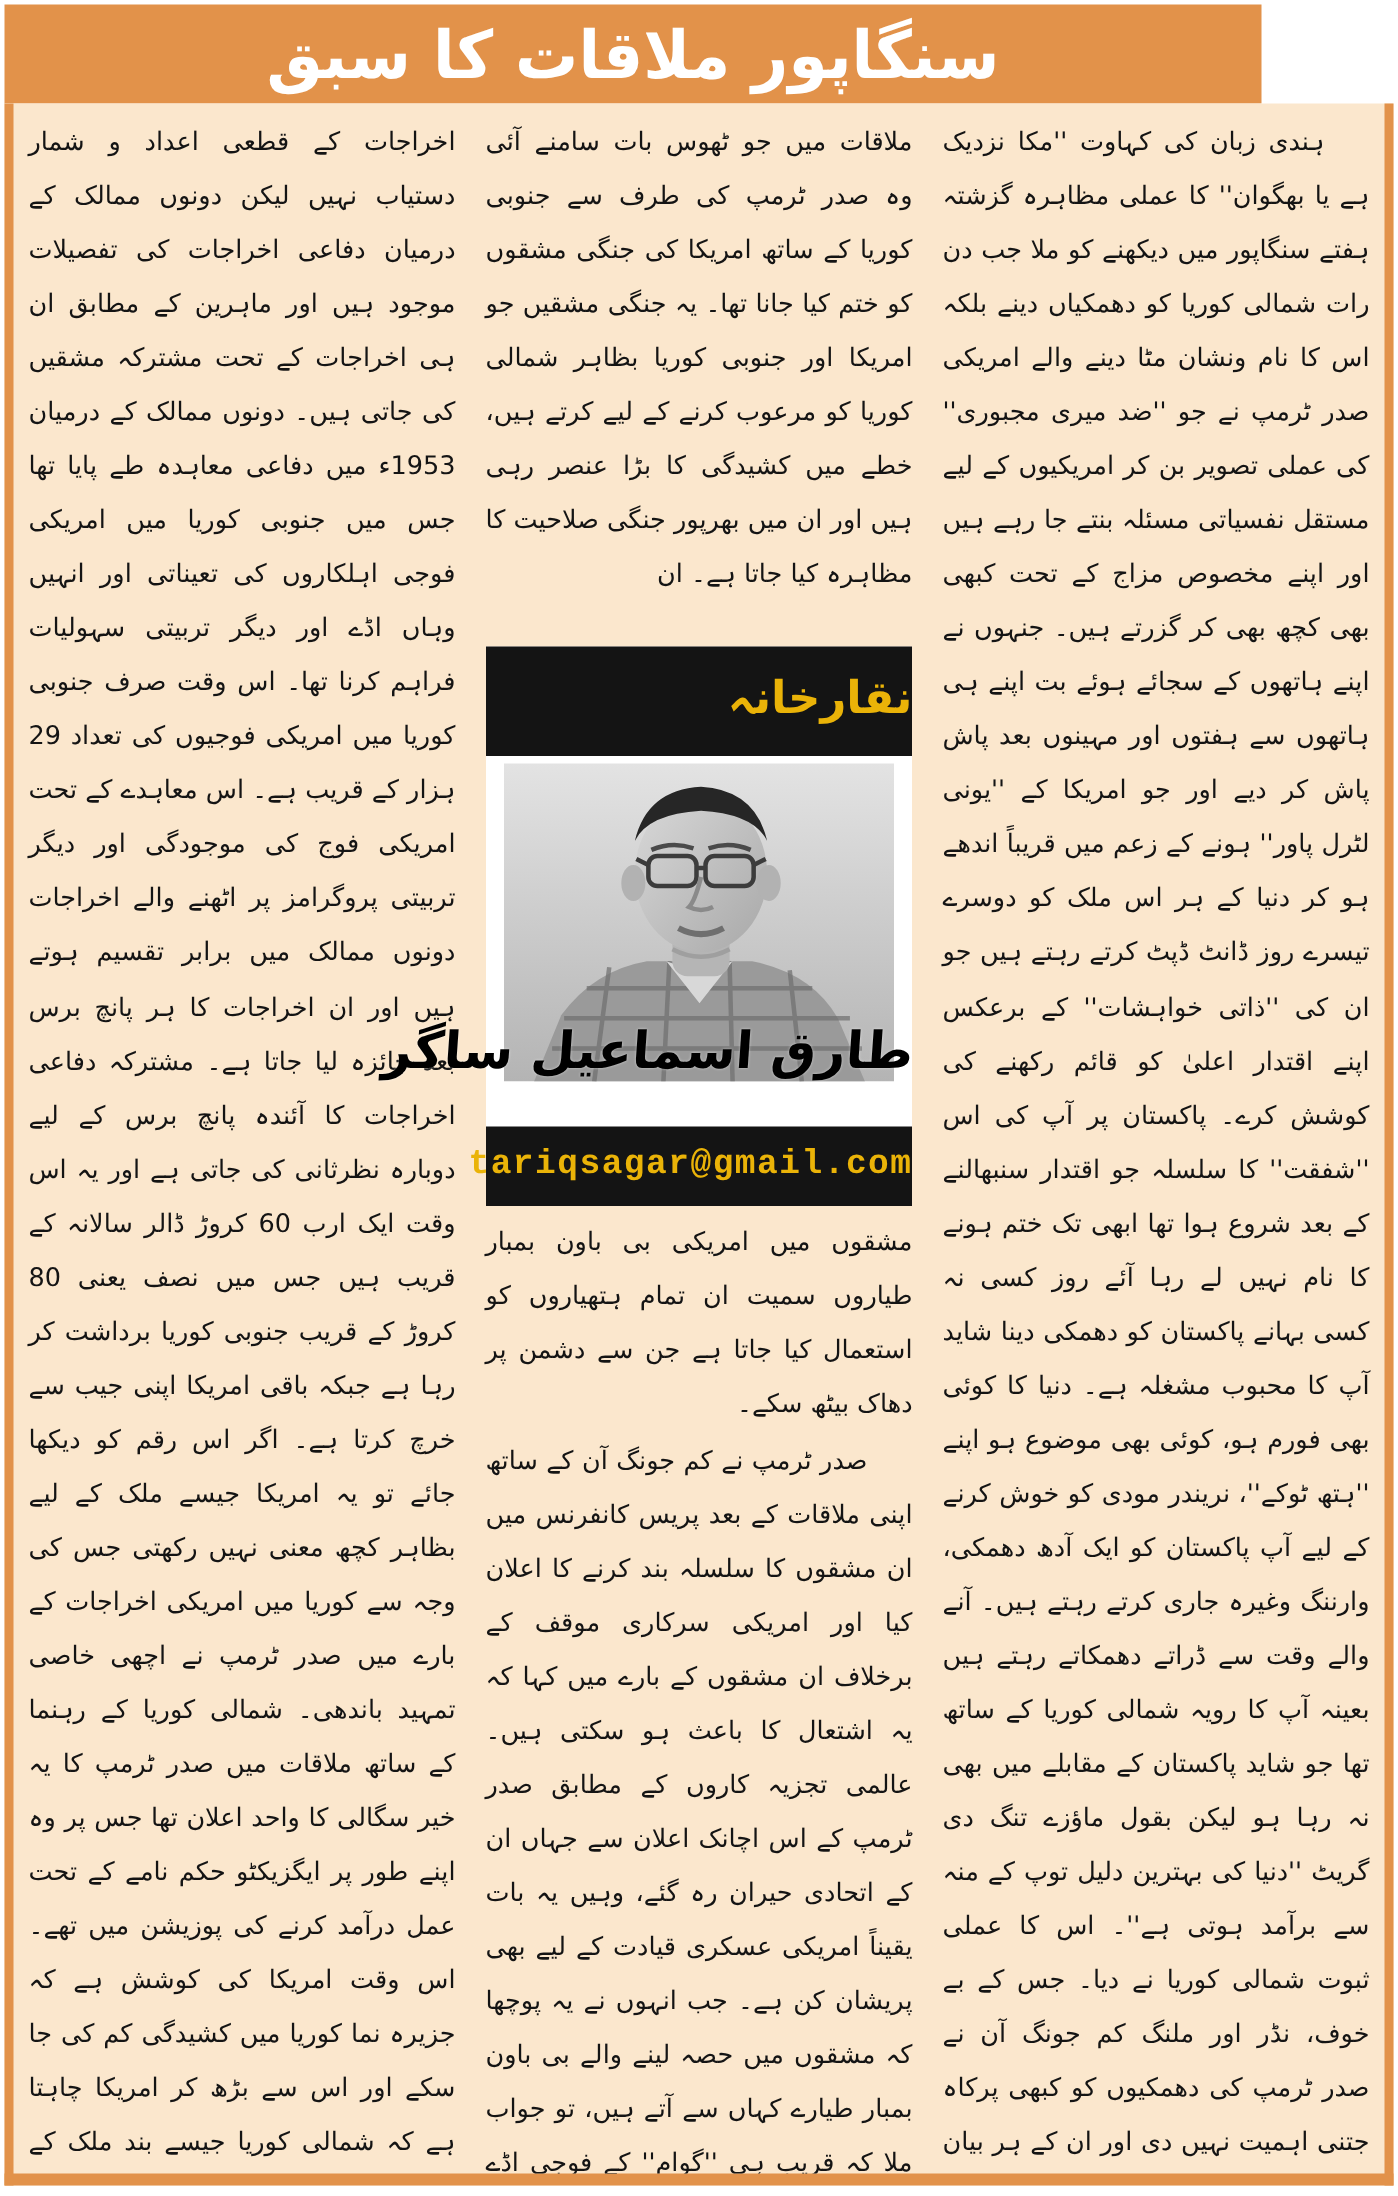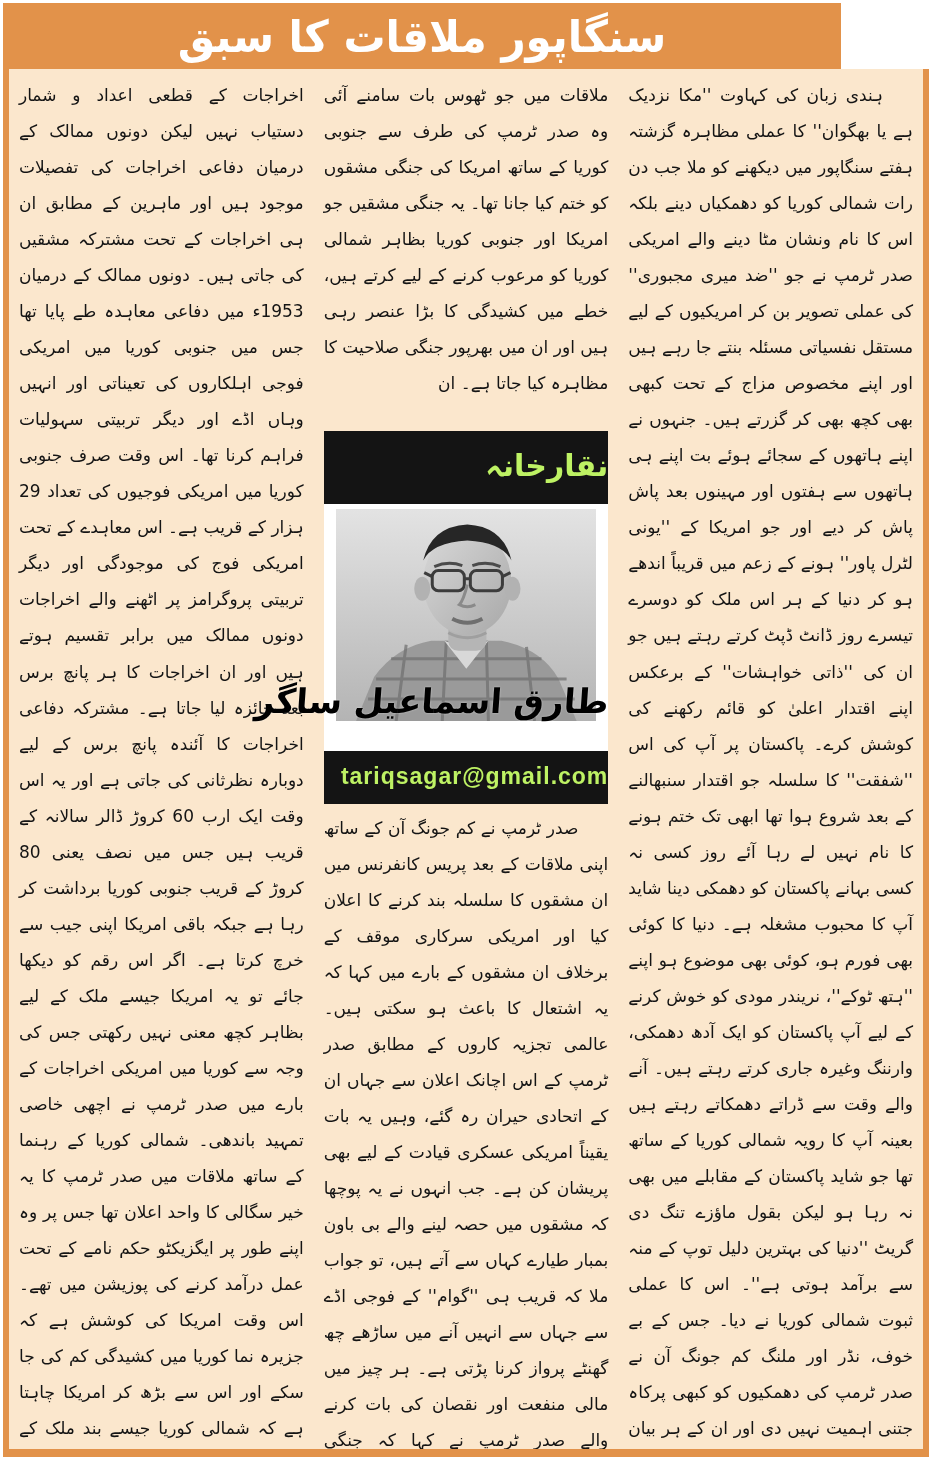--- a/index.html
+++ b/index.html
@@ -30,27 +30,27 @@
   .col{
     flex:1 1 0;min-width:0;direction:rtl;
     font-size:17px;line-height:2.12;color:#141414;
     text-align:justify;text-align-last:right;
   }
   .col p{margin:0 0 2px 0;}
   .col p.indent{text-indent:30px;}
   
   .photo-block{margin:8px 0 6px 0;background:#ffffff;}
   .bar{
-    background:#141414;color:#bef264;text-align:center;margin-top:30px;
+    background:#141414;color:#eab308;text-align:center;margin-top:30px;
   }
   .section-bar{
     font-size:30px;font-weight:bold;padding:3px 0 6px 0;letter-spacing:2px;
   }
   .email-bar{
-    font-family:Liberation Sans, sans-serif;
+    font-family:Liberation Mono, monospace;
     font-size:23px;font-weight:bold;padding:1px 0 3px 16px;letter-spacing:1px;
   }
   .photo-wrap{
     position:relative;background:#ffffff;padding:5px 12px 0 12px;
   }
   .photo-wrap svg{display:block;width:100%;height:212px;}
   .signature{
     position:absolute;left:0;right:0;bottom:0;
     text-align:center;font-size:34px;font-weight:bold;color:#000;
     line-height:1.1;transform:skewX(-4deg);
@@ -124,20 +124,21 @@
               <path d="M131 76 Q127 92 123 96 Q131 100 139 96" stroke="#8a8a8a" stroke-width="3" fill="none"></path>
               <path d="M116 110 Q131 118 146 110" stroke="#6f6f6f" stroke-width="4" fill="none"></path>
               <path d="M112 124 Q131 134 150 124" stroke="#9f9f9f" stroke-width="3" fill="none"></path>
             </svg>
             <div class="signature">طارق اسماعیل ساگر</div>
           </div>
 
           <div class="bar email-bar">tariqsagar@gmail.com</div>
         </div>
 
+        <p>مشقوں میں امریکی بی باون بمبار طیاروں سمیت ان تمام ہتھیاروں کو استعمال کیا جاتا ہے جن سے دشمن پر دھاک بیٹھ سکے۔</p>
         <p class="indent">صدر ٹرمپ نے کم جونگ آن کے ساتھ اپنی ملاقات کے بعد پریس کانفرنس میں ان مشقوں کا سلسلہ بند کرنے کا اعلان کیا اور امریکی سرکاری موقف کے برخلاف ان مشقوں کے بارے میں کہا کہ یہ اشتعال کا باعث ہو سکتی ہیں۔ عالمی تجزیہ کاروں کے مطابق صدر ٹرمپ کے اس اچانک اعلان سے جہاں ان کے اتحادی حیران رہ گئے، وہیں یہ بات یقیناً امریکی عسکری قیادت کے لیے بھی پریشان کن ہے۔ جب انہوں نے یہ پوچھا کہ مشقوں میں حصہ لینے والے بی باون بمبار طیارے کہاں سے آتے ہیں، تو جواب ملا کہ قریب ہی ''گوام'' کے فوجی اڈے سے جہاں سے انہیں آنے میں ساڑھے چھ گھنٹے پرواز کرنا پڑتی ہے۔ ہر چیز میں مالی منفعت اور نقصان کی بات کرنے والے صدر ٹرمپ نے کہا کہ جنگی مشقوں کا سلسلہ بند کرنے سے امریکا کی کافی بچت ہوگی۔ عالمی طاقتیں دنیا میں اپنے مفادات کے تحفظ کے لیے سالانہ اربوں ڈالر دفاع پر خرچ کرنے سے گریز نہیں کرتی ہیں لیکن اگر ہوا کا رخ بدلے تو انہیں چند کروڑ ڈالر بھی بھاری لگتے ہیں۔ کوریا میں ہوا تبدیل ہوئی ہے اور اب بات امریکا اور شمالی کوریا کی ایک دوسرے کو جنگی کارروائیوں کی دھمکیوں سے ہٹ کر امن و آشتی کی بات چل نکلی ہے۔ امریکا اور جنوبی کوریا کے درمیان جنگی مشقوں پر اٹھنے والے</p>
       </div>
 
       <div class="col">
         <p>اخراجات کے قطعی اعداد و شمار دستیاب نہیں لیکن دونوں ممالک کے درمیان دفاعی اخراجات کی تفصیلات موجود ہیں اور ماہرین کے مطابق ان ہی اخراجات کے تحت مشترکہ مشقیں کی جاتی ہیں۔ دونوں ممالک کے درمیان 1953ء میں دفاعی معاہدہ طے پایا تھا جس میں جنوبی کوریا میں امریکی فوجی اہلکاروں کی تعیناتی اور انہیں وہاں اڈے اور دیگر تربیتی سہولیات فراہم کرنا تھا۔ اس وقت صرف جنوبی کوریا میں امریکی فوجیوں کی تعداد 29 ہزار کے قریب ہے۔ اس معاہدے کے تحت امریکی فوج کی موجودگی اور دیگر تربیتی پروگرامز پر اٹھنے والے اخراجات دونوں ممالک میں برابر تقسیم ہوتے ہیں اور ان اخراجات کا ہر پانچ برس بعد جائزہ لیا جاتا ہے۔ مشترکہ دفاعی اخراجات کا آئندہ پانچ برس کے لیے دوبارہ نظرثانی کی جاتی ہے اور یہ اس وقت ایک ارب 60 کروڑ ڈالر سالانہ کے قریب ہیں جس میں نصف یعنی 80 کروڑ کے قریب جنوبی کوریا برداشت کر رہا ہے جبکہ باقی امریکا اپنی جیب سے خرچ کرتا ہے۔ اگر اس رقم کو دیکھا جائے تو یہ امریکا جیسے ملک کے لیے بظاہر کچھ معنی نہیں رکھتی جس کی وجہ سے کوریا میں امریکی اخراجات کے بارے میں صدر ٹرمپ نے اچھی خاصی تمہید باندھی۔ شمالی کوریا کے رہنما کے ساتھ ملاقات میں صدر ٹرمپ کا یہ خیر سگالی کا واحد اعلان تھا جس پر وہ اپنے طور پر ایگزیکٹو حکم نامے کے تحت عمل درآمد کرنے کی پوزیشن میں تھے۔ اس وقت امریکا کی کوشش ہے کہ جزیرہ نما کوریا میں کشیدگی کم کی جا سکے اور اس سے بڑھ کر امریکا چاہتا ہے کہ شمالی کوریا جیسے بند ملک کے دروازے اپنے لیے کھولے جائیں اور اس کے اندر معاشی طور پر سرایت کیا جائے۔ اس ملاقات میں دونوں ممالک کو یہ معلوم ہے کہ شمالی کوریا جوہری ہتھیاروں سے دستبردار نہیں ہوگا لیکن امریکا کی جانب سے مشترکہ فوجی مشقیں منسوخ کرنے کا اعلان اسی پیرائے میں ہے کہ کسی طرح سے شمالی کوریا کو اعتماد کے دائرے میں لایا جائے۔ شمالی کوریا نے یہ بات ثابت کر دی کہ اگر قومی غیرت زندہ ہو تو دنیا کی بڑی سے بڑی طاقت بھی کمزور ممالک کا کچھ نہیں بگاڑ سکتی لیکن جہاں سوائے محلاتی سازشوں کے اور کچھ دکھائی ہی نہ دے رہا ہو وہاں بسا اوقات آپ کی ایٹمی استعداد بھی کارآمد نہیں رہتی۔ اہمیت بندوق کی نہیں، اس شخص کی ہوتی ہے جس کے ہاتھ میں ہو۔</p>
       </div>
 
     </div>
   </div>
 </div>

